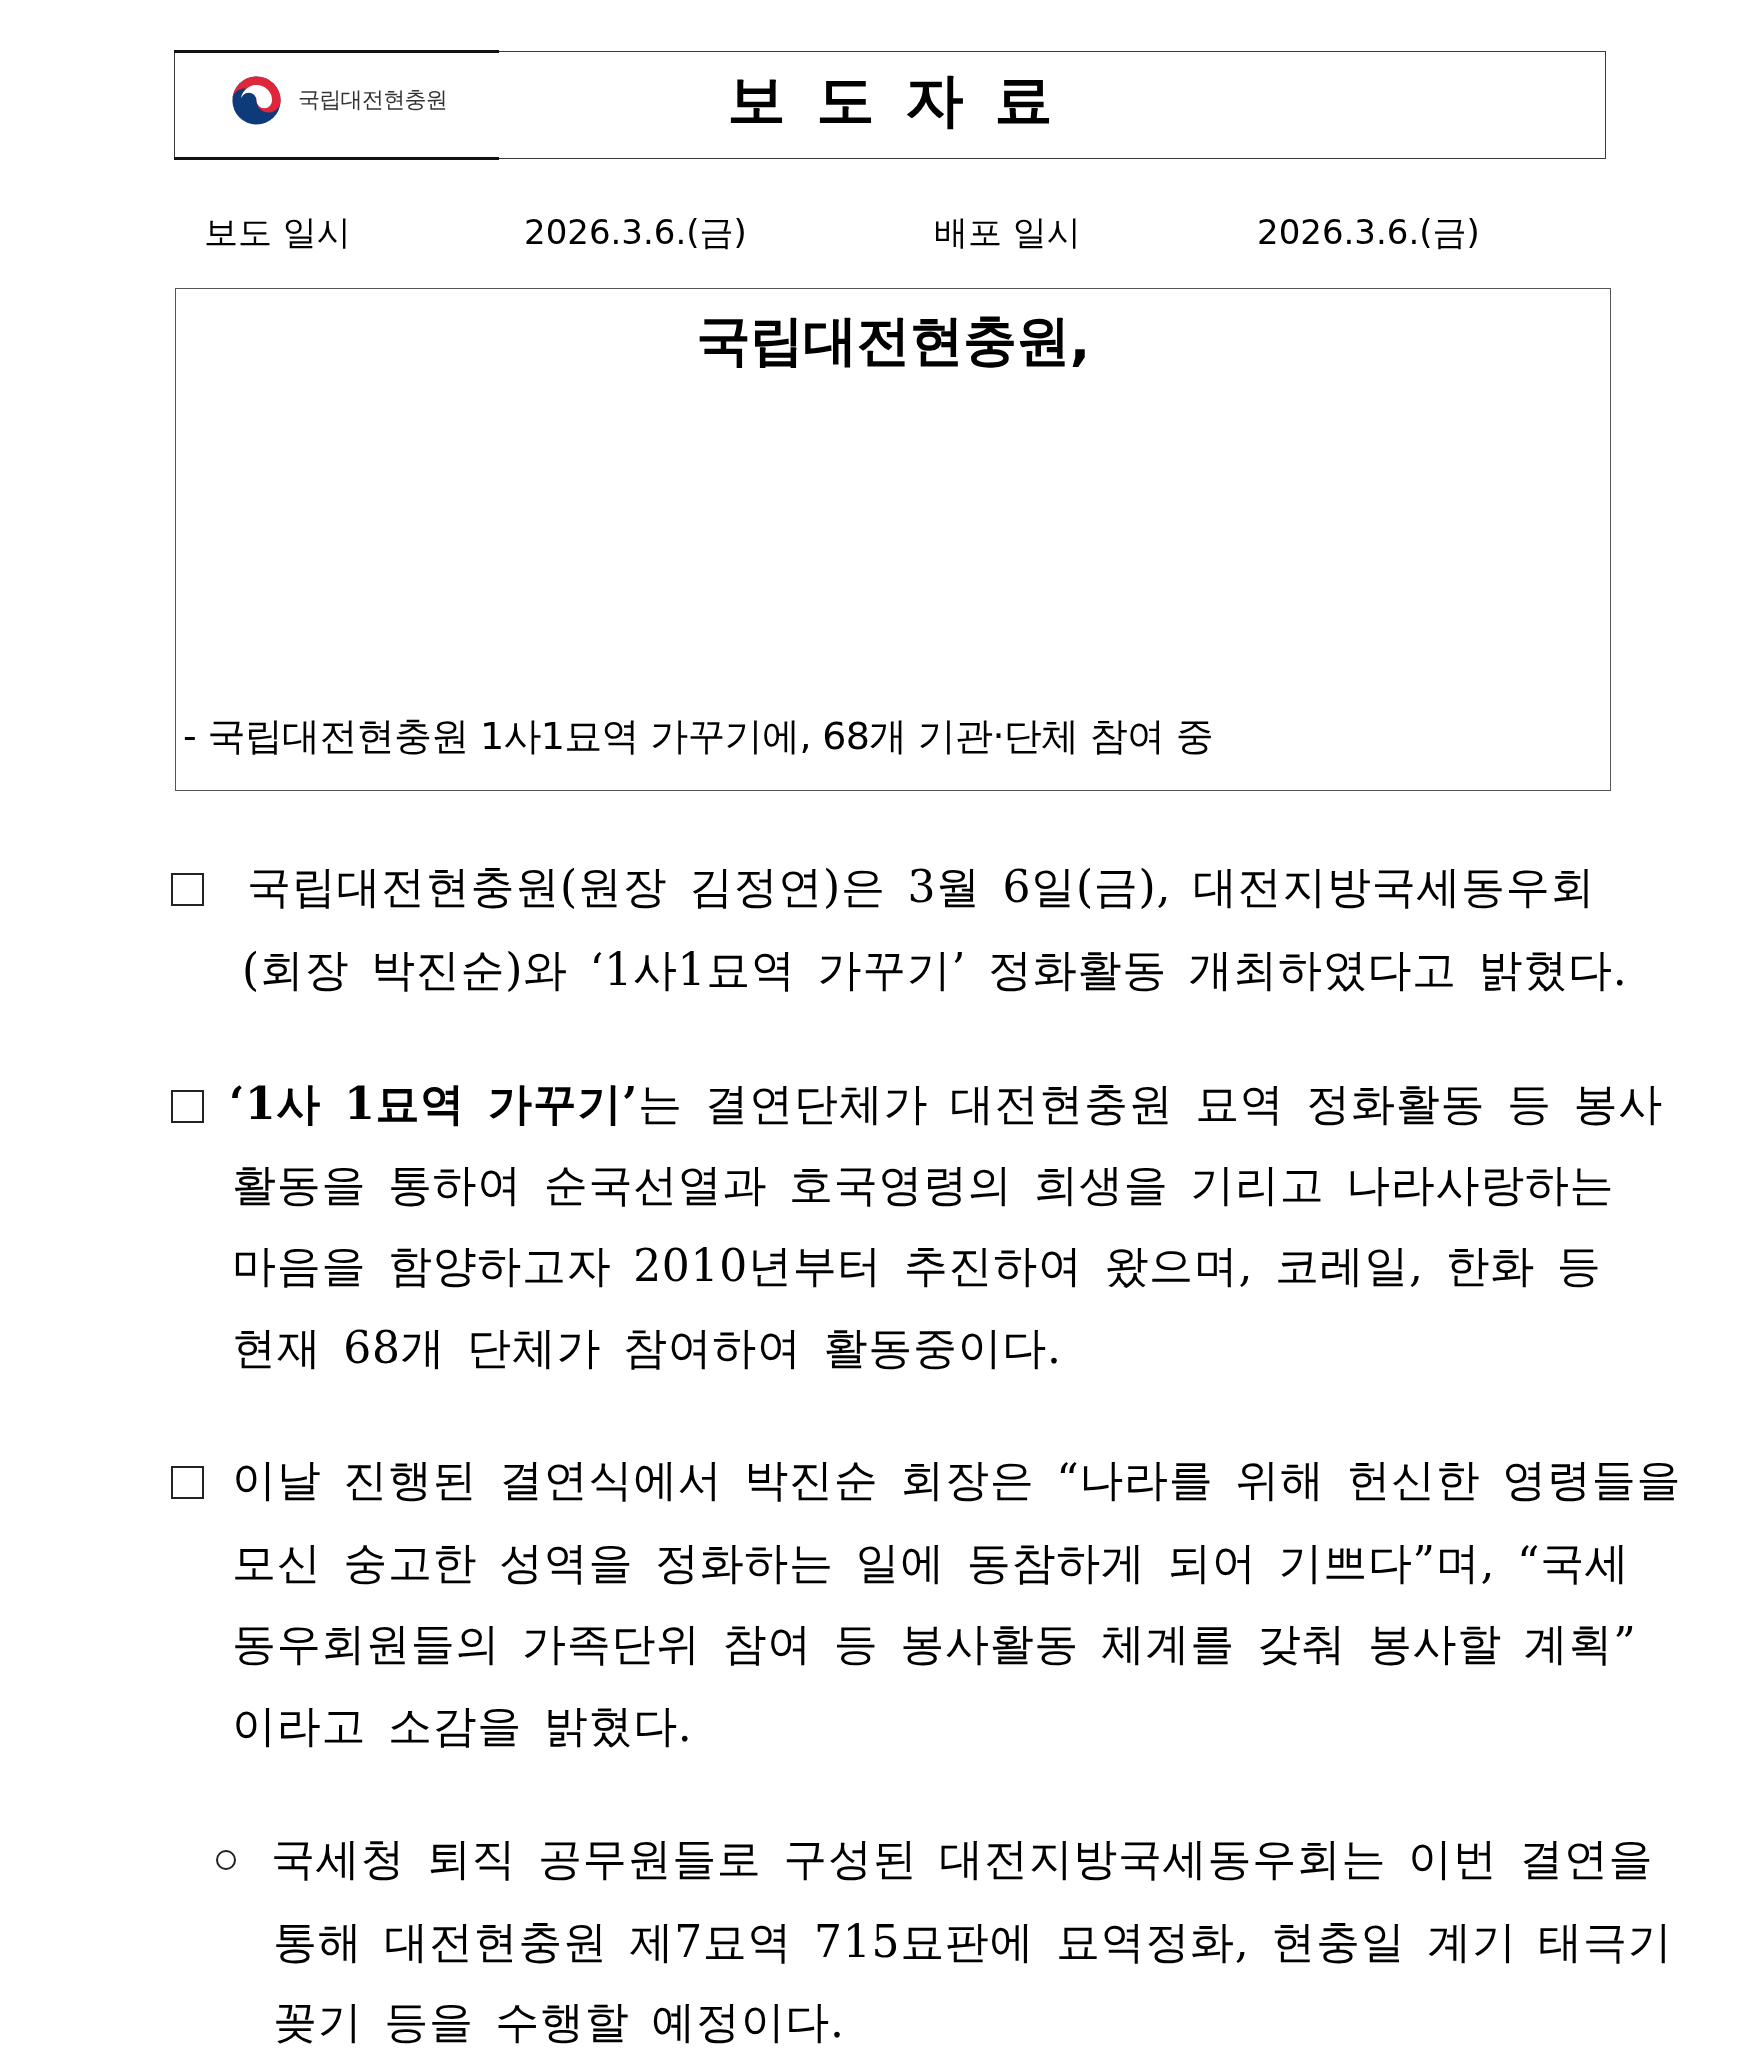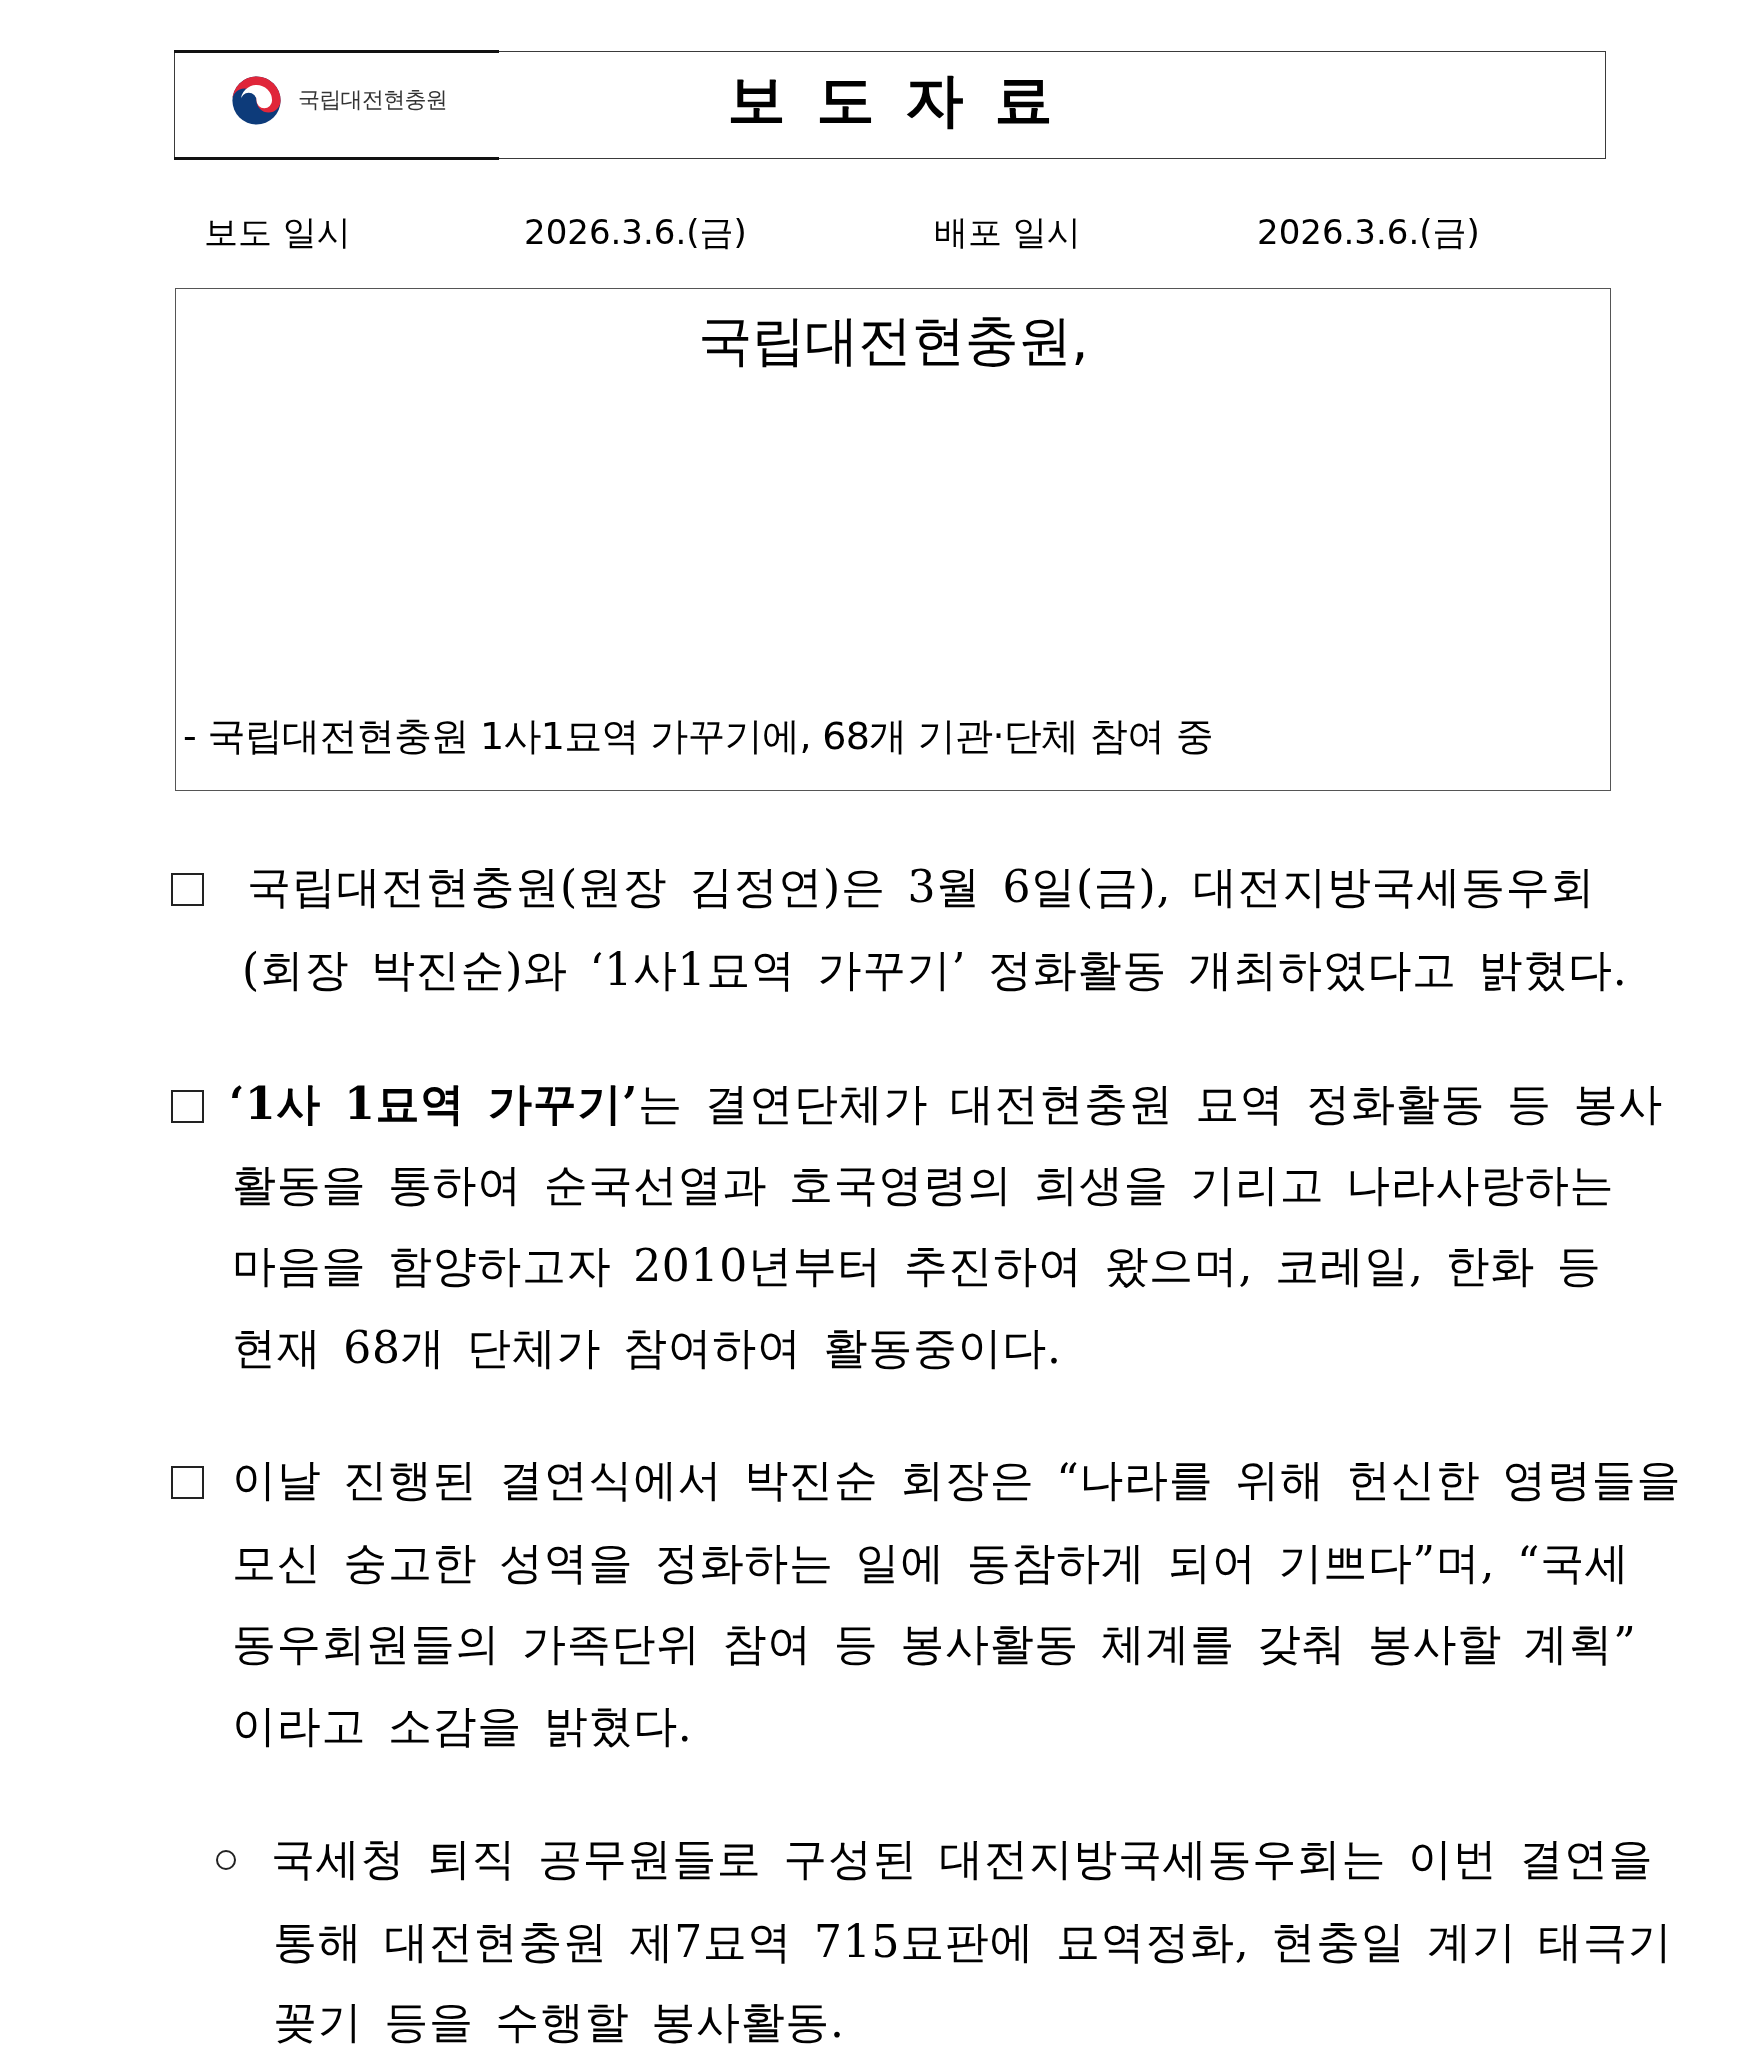--- a/index.html
+++ b/index.html
@@ -11,21 +11,21 @@
   .header-box .thick-lb { position:absolute; left:-1.4px; bottom:-2.1px; width:325px; height:2.8px; background:#111; }
   .logo { position:absolute; left:56px; top:23px; width:51px; height:51px; }
   .logo-text { position:absolute; left:123px; top:33px; font-family:"DejaVu Sans", sans-serif; font-size:22px; color:#333; letter-spacing:-0.7px; }
   .title-main { position:absolute; left:0; right:0; top:8.5px; text-align:center; font-family:"DejaVu Sans", sans-serif; font-weight:bold; font-size:58px; letter-spacing:31px; padding-left:31px; line-height:78px; }
 
   
   .date-row { position:absolute; top:211px; font-family:"DejaVu Sans", sans-serif; font-size:34px; line-height:43px; }
 
   
   .title-box { position:absolute; left:175px; top:288px; width:1436px; height:503px; border:1.4px solid #555; box-sizing:border-box; }
-  .headline { position:absolute; left:0; right:0; text-align:center; font-family:"DejaVu Sans", sans-serif; font-weight:normal; font-size:54px; line-height:64px; letter-spacing:-0.7px; }
+  .headline { position:absolute; left:0; right:0; text-align:center; font-family:"DejaVu Sans", sans-serif; font-weight:bold; font-size:54px; line-height:64px; letter-spacing:-0.7px; }
   .sub-bullet { position:absolute; left:7.1px; font-family:"DejaVu Sans", sans-serif; font-size:38px; line-height:47px; letter-spacing:-0.7px; }
 
   
   .body-line { position:absolute; font-family:"DejaVu Serif", serif; font-size:44px; line-height:54px; letter-spacing:0.7px; word-spacing:7.1px; }
   .checkbox { position:absolute; width:33px; height:33px; border:2.1px solid #222; box-sizing:border-box; }
   .circle-bullet { position:absolute; width:20px; height:20px; border:2.1px solid #222; border-radius:50%; box-sizing:border-box; }
   .bold { font-weight:bold; }
 </style>
 </head>
 <body>
@@ -65,14 +65,14 @@
 
 <div class="checkbox" style="left:171px; top:1466px;"></div>
 <div class="body-line" style="left:232px; top:1453px;">이날 진행된 결연식에서 박진순 회장은 “나라를 위해 헌신한 영령들을</div>
 <div class="body-line" style="left:232px; top:1536px;">모신 숭고한 성역을 정화하는 일에 동참하게 되어 기쁘다”며, “국세</div>
 <div class="body-line" style="left:232px; top:1617px;">동우회원들의 가족단위 참여 등 봉사활동 체계를 갖춰 봉사할 계획”</div>
 <div class="body-line" style="left:232px; top:1699px;">이라고 소감을 밝혔다.</div>
 
 <div class="circle-bullet" style="left:216px; top:1850px;"></div>
 <div class="body-line" style="left:271px; top:1832px;">국세청 퇴직 공무원들로 구성된 대전지방국세동우회는 이번 결연을</div>
 <div class="body-line" style="left:273px; top:1915px;">통해 대전현충원 제7묘역 715묘판에 묘역정화, 현충일 계기 태극기</div>
-<div class="body-line" style="left:273px; top:1995px;">꽂기 등을 수행할 봉사활동.</div>
+<div class="body-line" style="left:273px; top:1995px;">꽂기 등을 수행할 예정이다.</div>
 
 
 </body></html>

